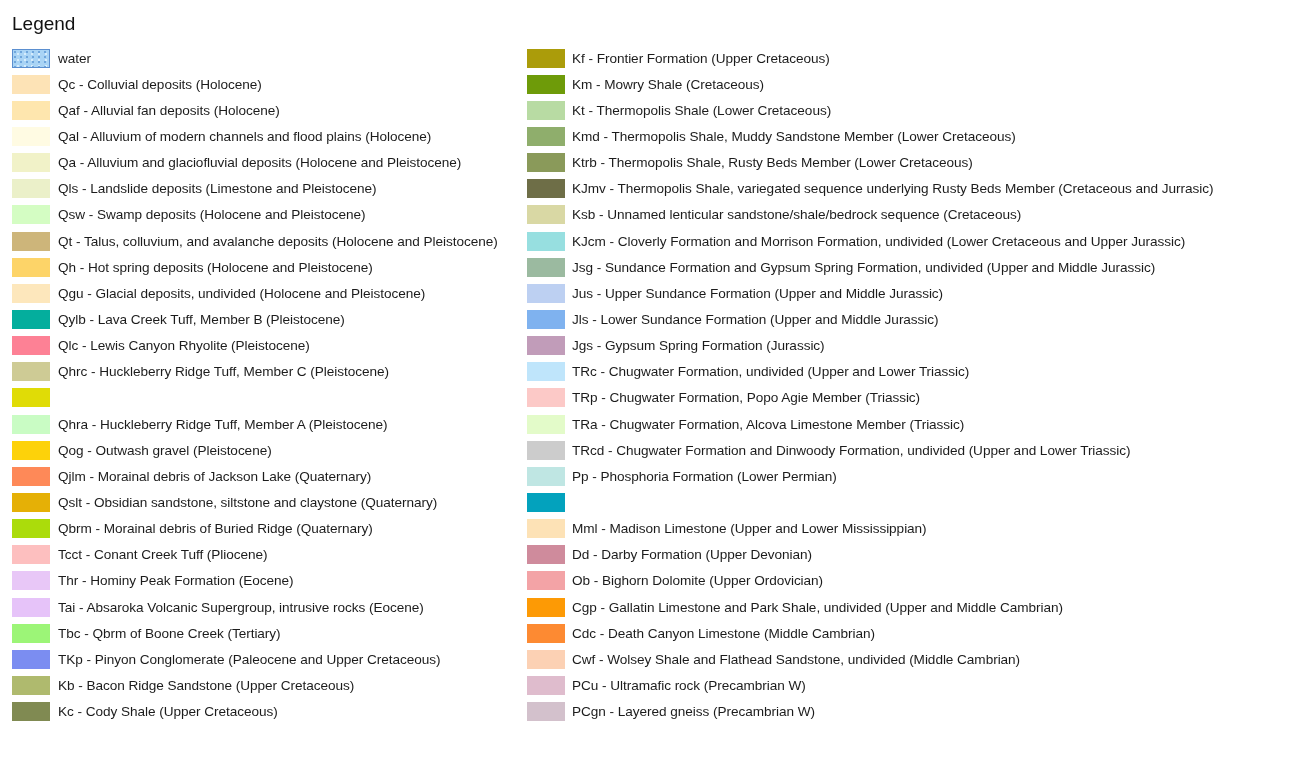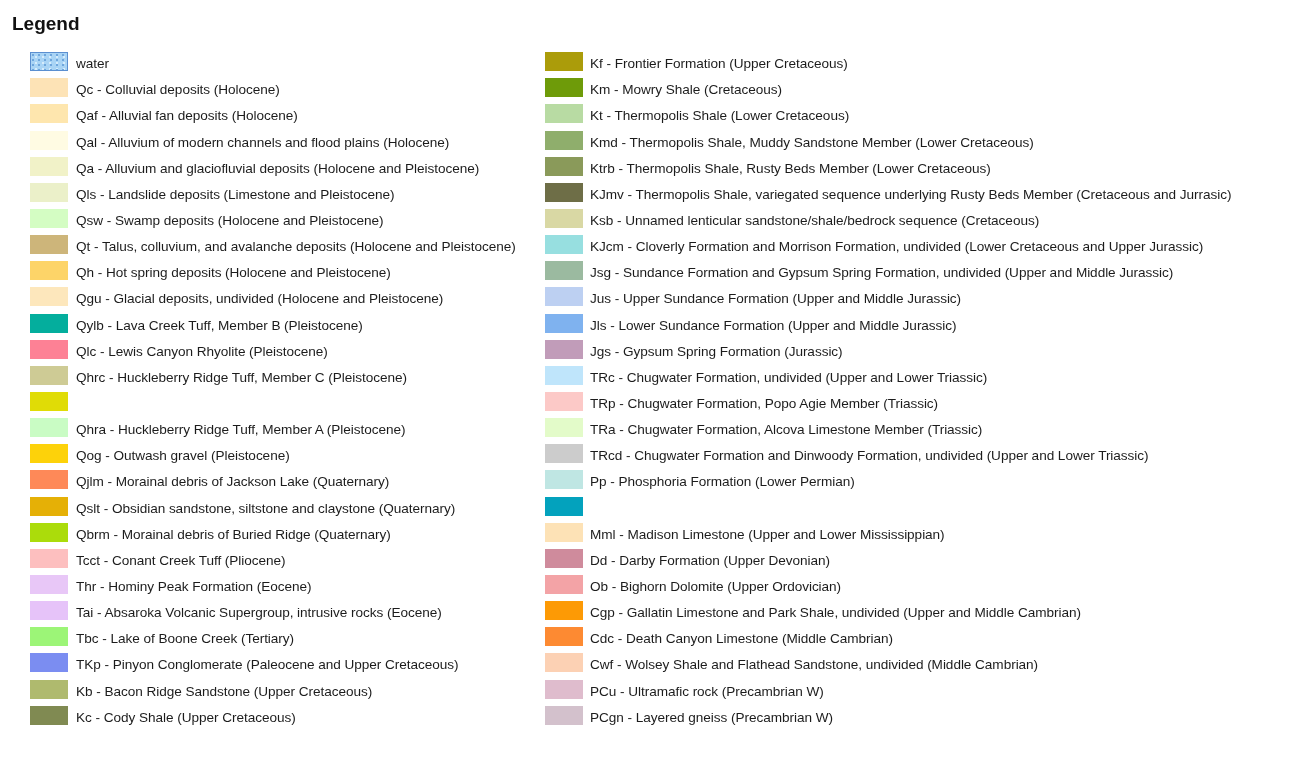--- a/index.html
+++ b/index.html
@@ -1,22 +1,22 @@
 <!DOCTYPE html>
 <html><head>
 <meta charset="utf-8">
 <style>
   html, body { margin: 0; padding: 0; background: #ffffff; }
   body { width: 1300px; height: 760px; position: relative; overflow: hidden;
          font-family: "Liberation Sans", "DejaVu Sans", sans-serif; color: #1a1a1a; }
-  .title { position: absolute; left: 12px; top: 13px; font-size: 19px; font-weight: bold; color: #111; }
+  .title { position: absolute; left: 12px; top: 13px; font-size: 19px; font-weight: normal; color: #111; }
   .col { position: absolute; top: 45px; }
   .col.left { left: 12px; }
   .col.right { left: 527px; }
-  .row { height: 26.15px; display: flex; align-items: flex-end; white-space: nowrap; margin-left: 18px; }
+  .row { height: 26.15px; display: flex; align-items: center; white-space: nowrap; }
   .swatch { width: 38px; height: 19px; flex: 0 0 38px; box-sizing: border-box; }
   .col.left .label { margin-left: 8px; }
   .col.right .label { margin-left: 7px; }
   .label { font-size: 13.6px; letter-spacing: -0.05px; color: #1c1c1c; }
   .swatch.water {
     border: 1px solid #5b8fd0;
     background-color: #a9d4f5;
     background-image:
       radial-gradient(circle at 2px 2px, #6fa6dc 0.8px, transparent 1.2px),
       radial-gradient(circle at 5px 4px, #d7ecfb 0.7px, transparent 1.1px);
@@ -111,21 +111,21 @@
       <div class="row">
         <span class="swatch" style="background-color: rgb(232, 199, 247);"></span>
         <span class="label">Thr - Hominy Peak Formation (Eocene)</span>
       </div>
       <div class="row">
         <span class="swatch" style="background-color: rgb(230, 195, 249);"></span>
         <span class="label">Tai - Absaroka Volcanic Supergroup, intrusive rocks (Eocene)</span>
       </div>
       <div class="row">
         <span class="swatch" style="background-color: rgb(156, 245, 119);"></span>
-        <span class="label">Tbc - Lake of Boone Creek (Tertiary)</span>
+        <span class="label">Tbc - Qbrm of Boone Creek (Tertiary)</span>
       </div>
       <div class="row">
         <span class="swatch" style="background-color: rgb(123, 141, 241);"></span>
         <span class="label">TKp - Pinyon Conglomerate (Paleocene and Upper Cretaceous)</span>
       </div>
       <div class="row">
         <span class="swatch" style="background-color: rgb(175, 186, 110);"></span>
         <span class="label">Kb - Bacon Ridge Sandstone (Upper Cretaceous)</span>
       </div>
       <div class="row">

